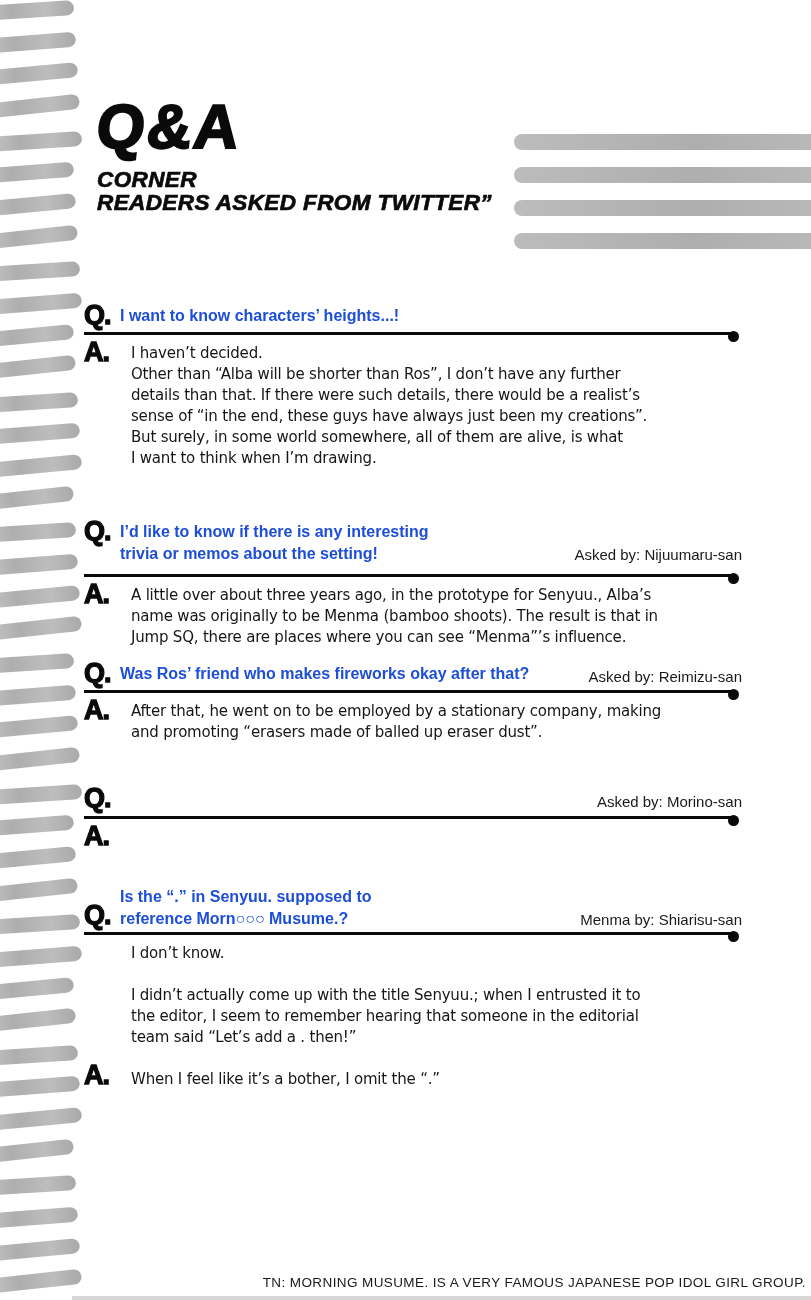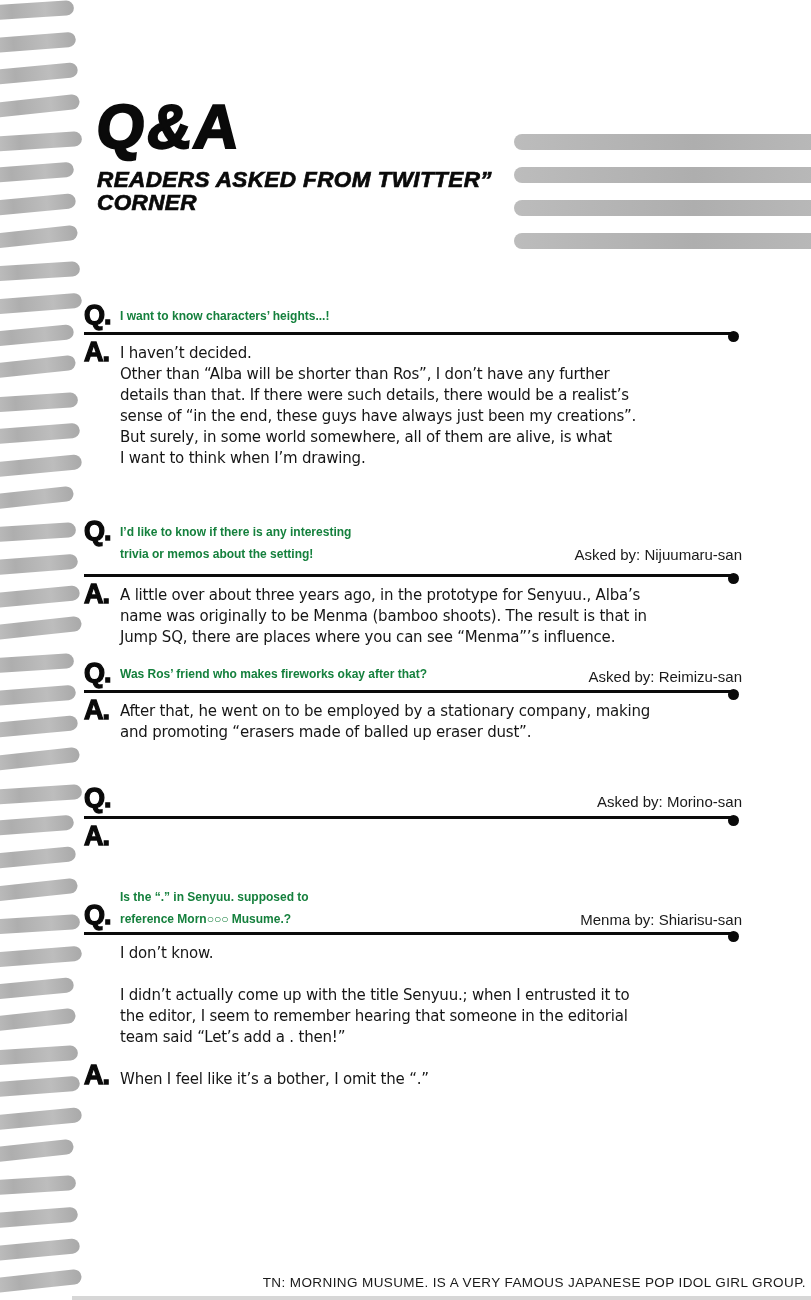--- a/index.html
+++ b/index.html
@@ -35,37 +35,37 @@
   
   .qa-entry { position:absolute; left:84px; width:658px; }
   .q-row { display:flex; align-items:flex-start; }
   .marker {
     font-family:"Liberation Sans", sans-serif; font-weight:bold; font-size:27px;
     line-height:27px; width:36px; flex:0 0 36px; letter-spacing:-1px;
     -webkit-text-stroke:1.3px #0a0a0a; color:#0a0a0a;
   }
   .q-low .marker { align-self:flex-end; padding-bottom:1px; }
   .q-text {
-    font-family:"Liberation Sans", sans-serif; font-weight:bold; font-size:12px;
-    line-height:22px; white-space:pre-line; padding-top:3px; color:#15803d;
+    font-family:"Liberation Sans", sans-serif; font-weight:bold; font-size:16px;
+    line-height:22px; white-space:pre-line; padding-top:3px; color:#1d4ed8;
   }
   .asked {
     font-family:"Liberation Sans", sans-serif; font-size:15px; line-height:20px;
     margin-left:auto; align-self:flex-end; white-space:nowrap; color:#1a1a1a;
     padding-left:8px;
   }
   .rule { position:relative; height:3px; background:#0a0a0a; width:650px; }
   .rule .dot {
     position:absolute; right:-5px; top:-1px; width:11px; height:11px;
     border-radius:50%; background:#0a0a0a;
   }
   .a-row { display:flex; align-items:flex-start; margin-top:4px; }
   .a-text {
     font-size:15px; line-height:21px; white-space:pre-line; padding-top:4px;
-    letter-spacing:-0.2px; color:#161616; width:620px;
+    letter-spacing:-0.2px; color:#161616; width:620px;margin-left:11px;
   }
   .e1 { top:302px; } .e1 .rule { margin-top:3px; }
   .e2 { top:518px; } .e2 .rule { margin-top:9px; }
   .e3 { top:660px; } .e3 .rule { margin-top:3px; }
   .e4 { top:785px; } .e4 .rule { margin-top:4px; }
   .e5 { top:883px; } .e5 .rule { margin-top:2px; }
   .footer-note {
     position:absolute; right:5px; top:1275px;
     font-family:"Liberation Sans", sans-serif; font-size:13.5px;
     letter-spacing:0.4px; color:#1a1a1a; text-transform:uppercase;margin-left:44px;
@@ -125,22 +125,22 @@
   <div>
     <div class="rbar" style="top:134px"></div>
     <div class="rbar" style="top:167px"></div>
     <div class="rbar" style="top:200px"></div>
     <div class="rbar" style="top:233px"></div>
   </div>
 
   <div class="header">
     <div class="title">Q&amp;A</div>
     <div class="subtitle">
+      <div>corner</div>
       <div>readers asked from Twitter”</div>
-      <div>corner</div>
     </div>
   </div>
 
   <section class="qa-entry e1">
     <div class="q-row">
       <span class="marker">Q.</span>
       <span class="q-text">I want to know characters’ heights...!</span>
     </div>
     <div class="rule">
         <span class="dot"></span>

